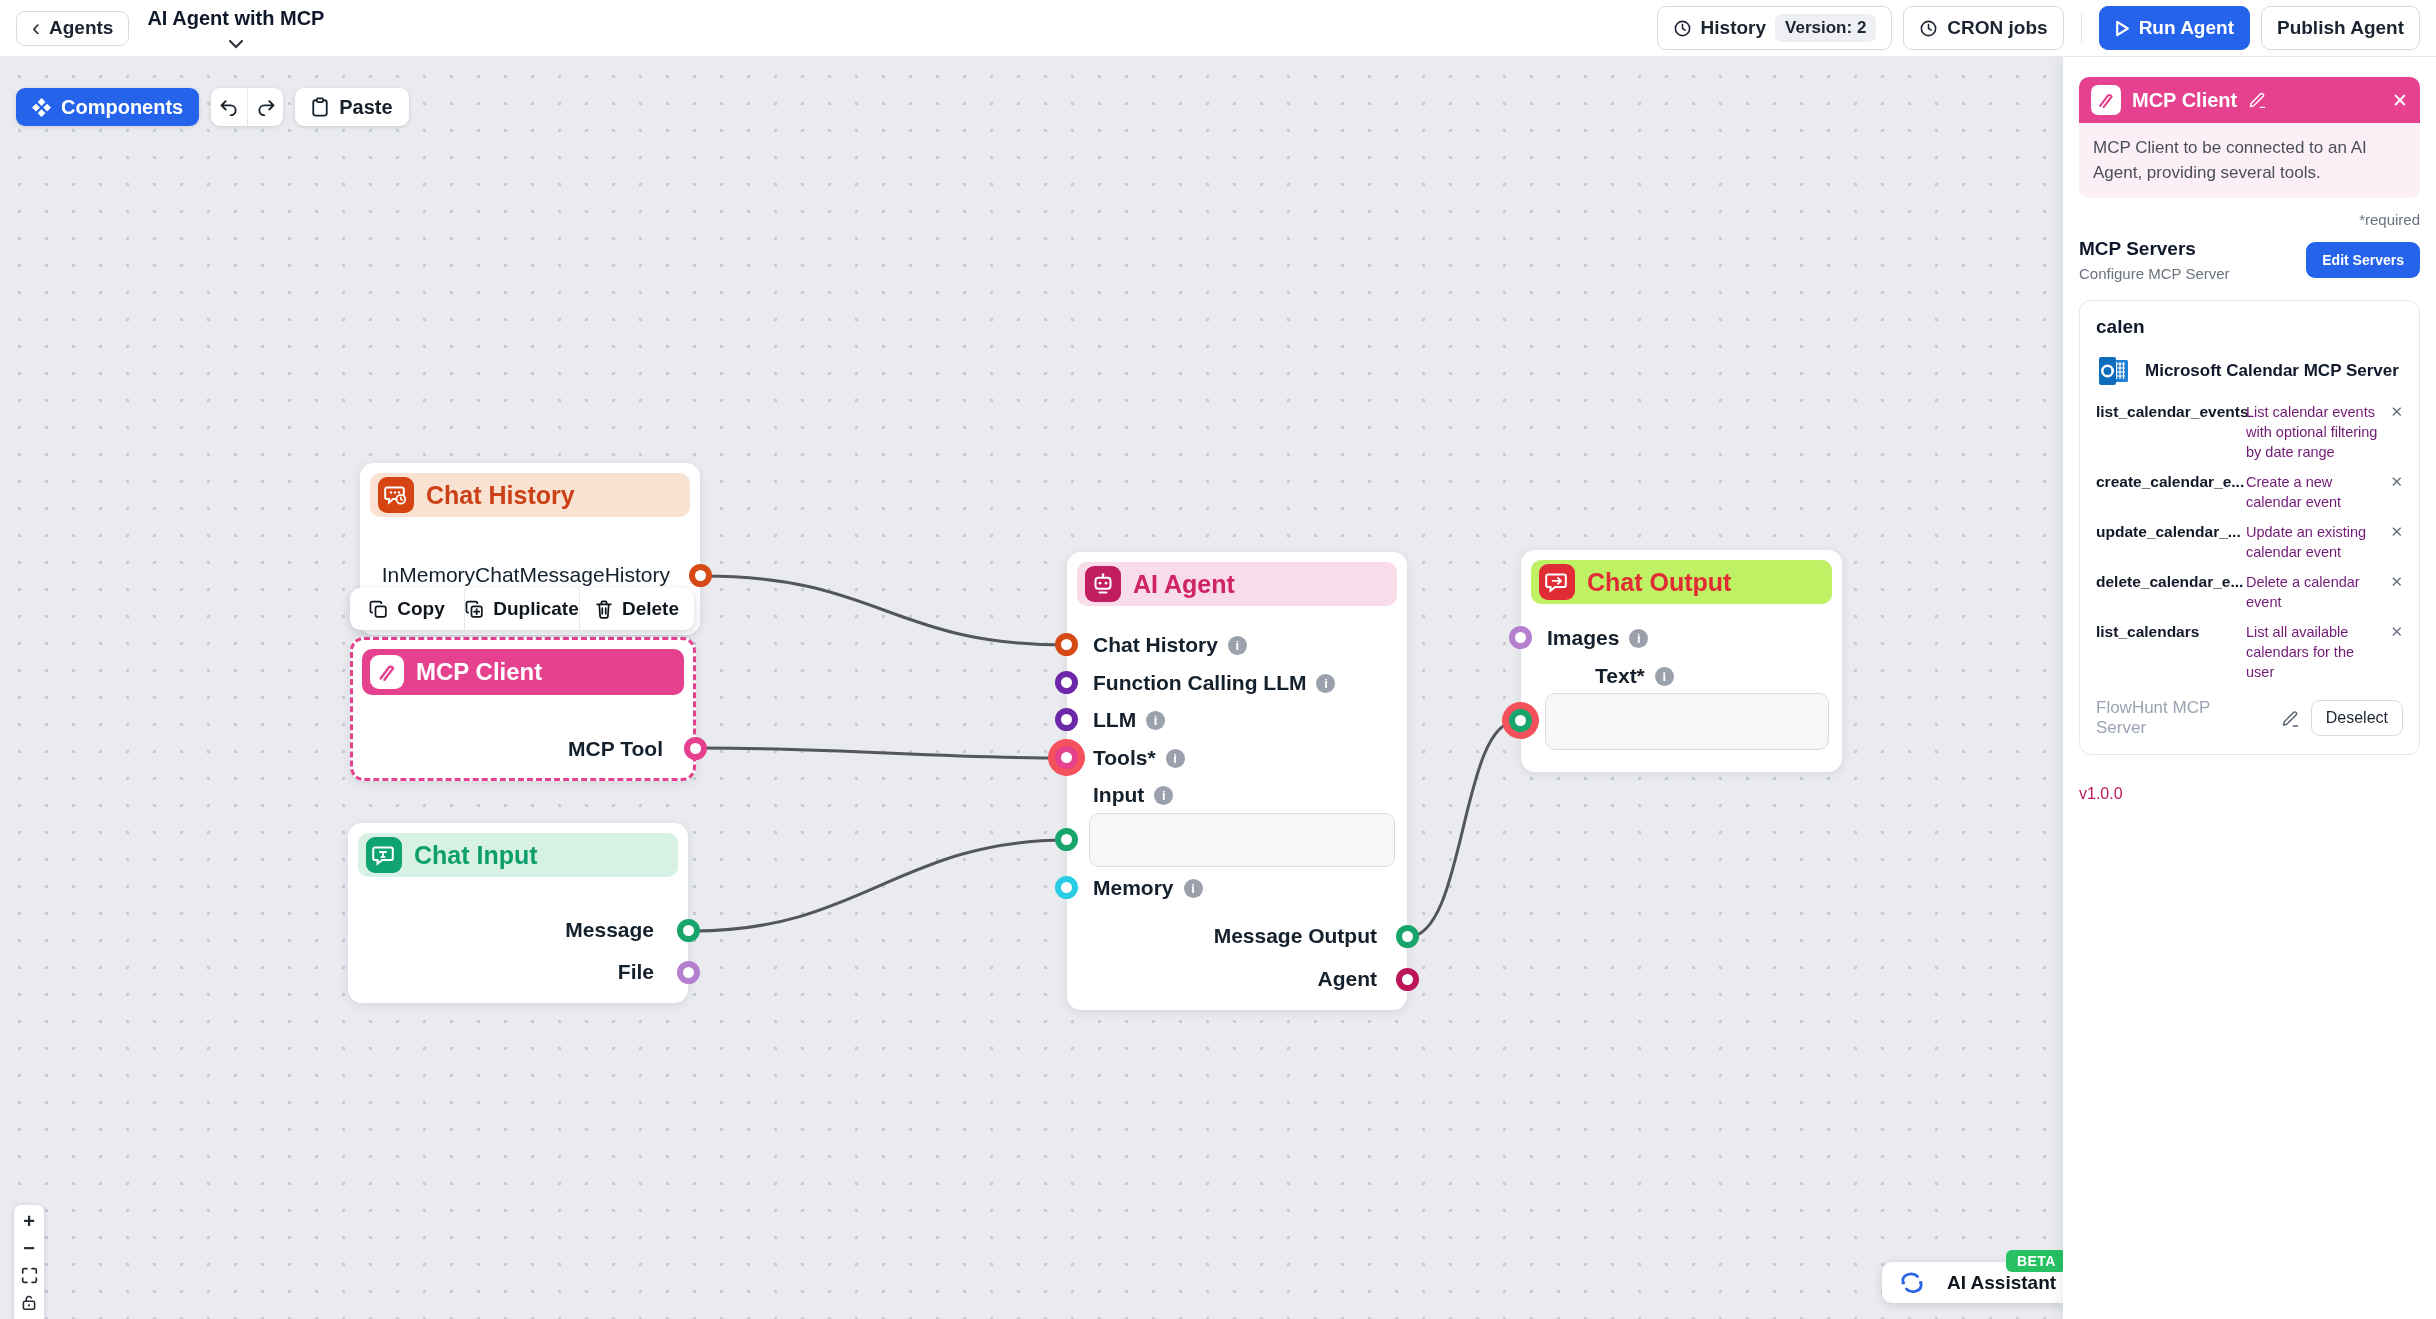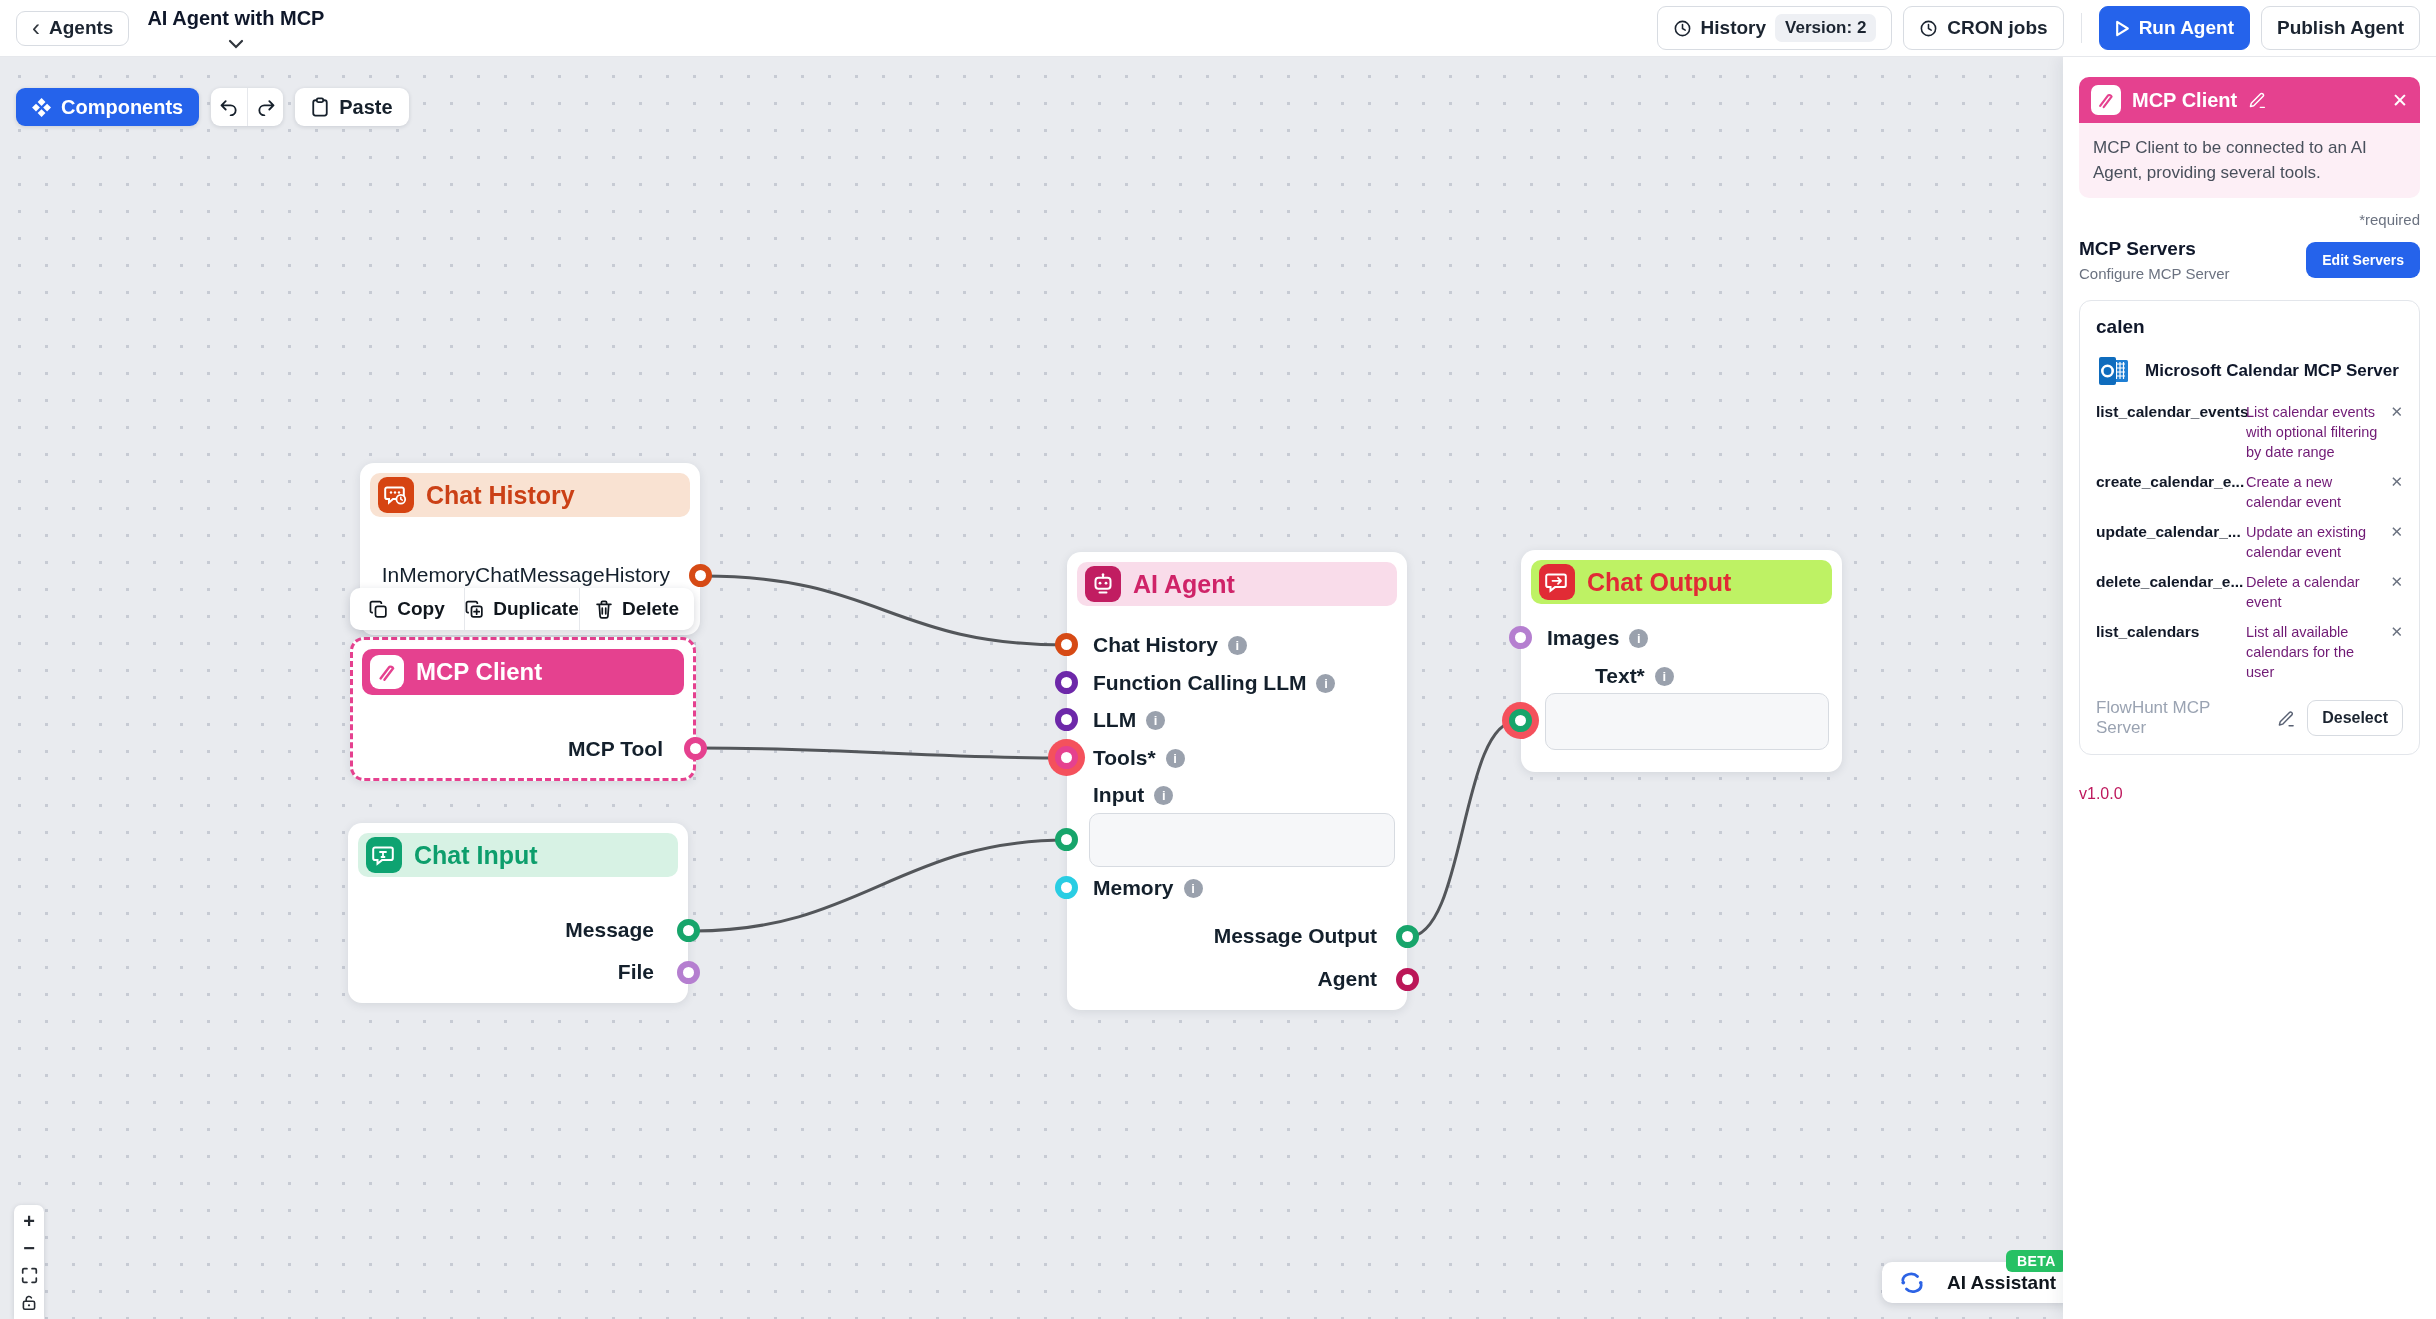--- a/index.html
+++ b/index.html
@@ -64,21 +64,21 @@
   .card { margin-top:18px; border:1.5px solid #e3e6eb; border-radius:12px; padding:15px 16px 16px; }
   .card-title { font-size:19px; font-weight:700; }
   .mcp-srv { display:flex; align-items:center; gap:13px; margin:15px 0 13px; }
   .mcp-srv .name { font-size:17px; font-weight:700; }
   .tool { display:flex; align-items:flex-start; margin-bottom:10px; }
   .tool .tname { width:150px; flex:0 0 auto; font-size:15.5px; font-weight:700; color:#111827; line-height:1.3; }
   .tool .tdesc { flex:1; font-size:14.5px; color:#701a75; line-height:1.38; padding-right:6px; }
   .tool .tx { color:#6b7280; font-size:15px; cursor:pointer; padding-top:1px; }
   .card-foot { display:flex; align-items:center; gap:12px; margin-top:16px; }
   .card-foot .fname { font-size:17px; color:#9aa3b2; }
-  .btn-outline { border:1.5px solid #d7dbe1; background:#fff; border-radius:9px; padding:8px 14px; font-size:16px; font-weight:700; color:#1b2430; cursor:pointer; font-family:inherit; }
+  .btn-outline { border:1.5px solid #d7dbe1; background:#fff; border-radius:9px; padding:8px 14px; font-size:16px; font-weight:400; color:#1b2430; cursor:pointer; font-family:inherit; }
   .p-version { margin-top:30px; font-size:16px; color:#be185d; }
   .p-close { margin-left:auto; font-size:19px; cursor:pointer; }
 
   
   .zoomctl { position:absolute; left:14px; top:1205px; bottom:0; width:30px; background:#fff; border-radius:7px 7px 0 0; box-shadow:0 1px 5px rgba(20,30,50,.15); display:flex; flex-direction:column; align-items:center; padding-top:3px; z-index:40; }
   .zoomctl .zb { width:28px; height:27px; display:flex; align-items:center; justify-content:center; color:#272c33; cursor:pointer; font-size:20px; font-weight:600; }
   .assistant { position:absolute; left:1882px; top:1262px; height:41px; background:#fff; border-radius:10px; box-shadow:0 2px 8px rgba(20,30,50,.15); display:flex; align-items:center; gap:22px; padding:0 17px; font-size:19px; font-weight:600; color:#10161d; cursor:pointer; z-index:41; }
   .beta { position:absolute; left:2006px; top:1250px; background:#27c164; color:#fff; font-size:14px; font-weight:700; letter-spacing:.4px; padding:3px 11px; border-radius:6px; z-index:42; }
   svg { display:block; }
 </style>

